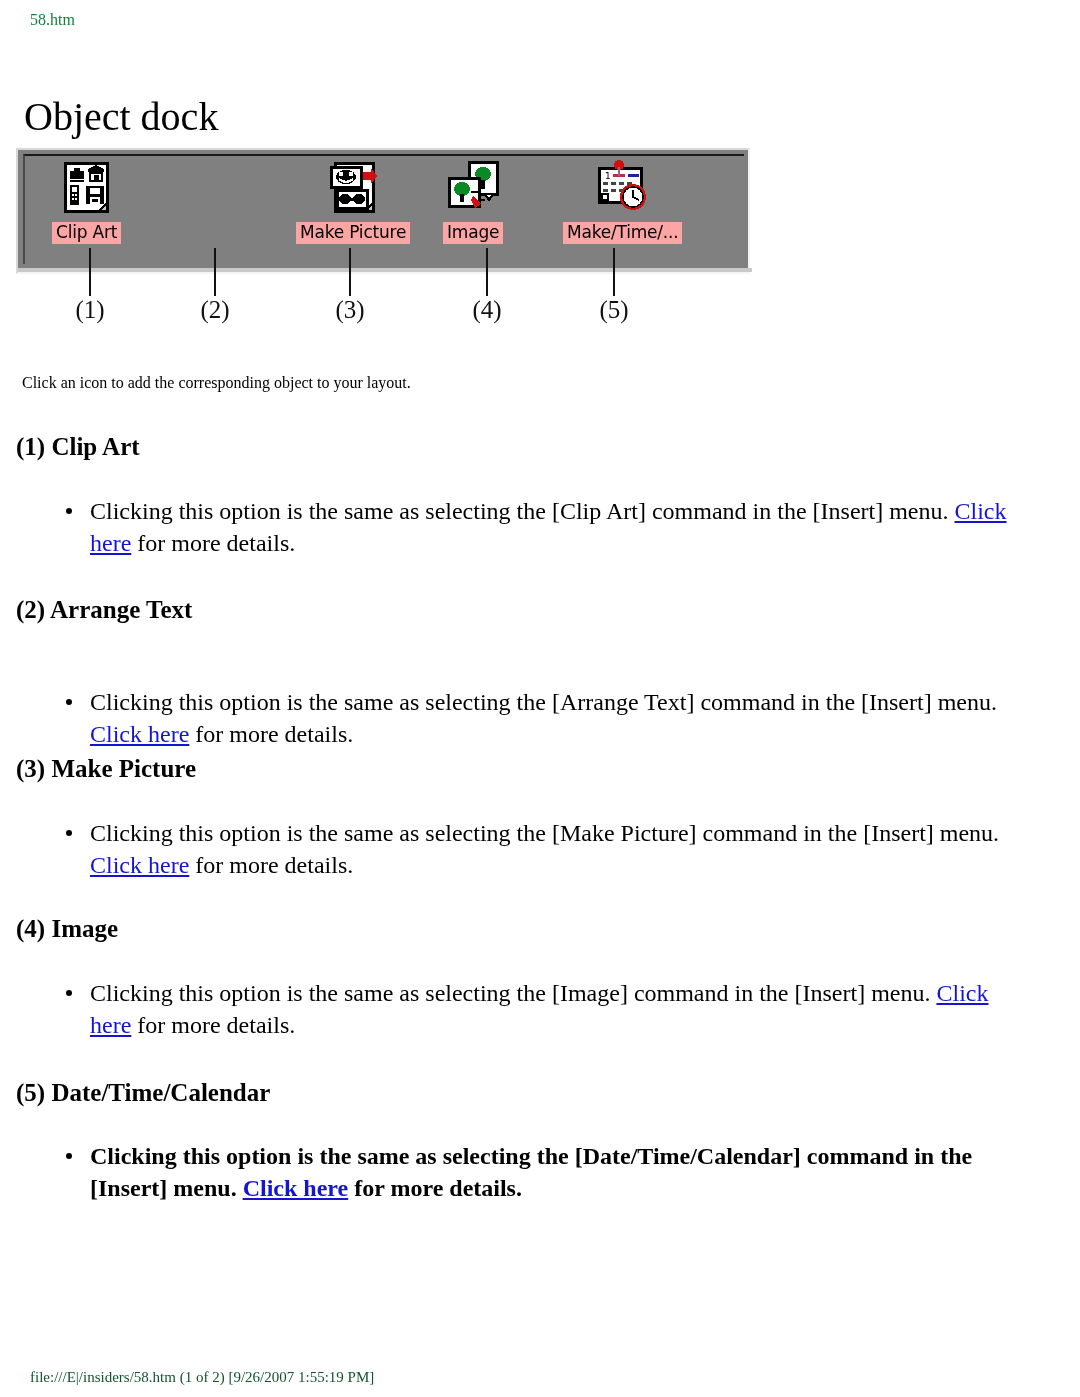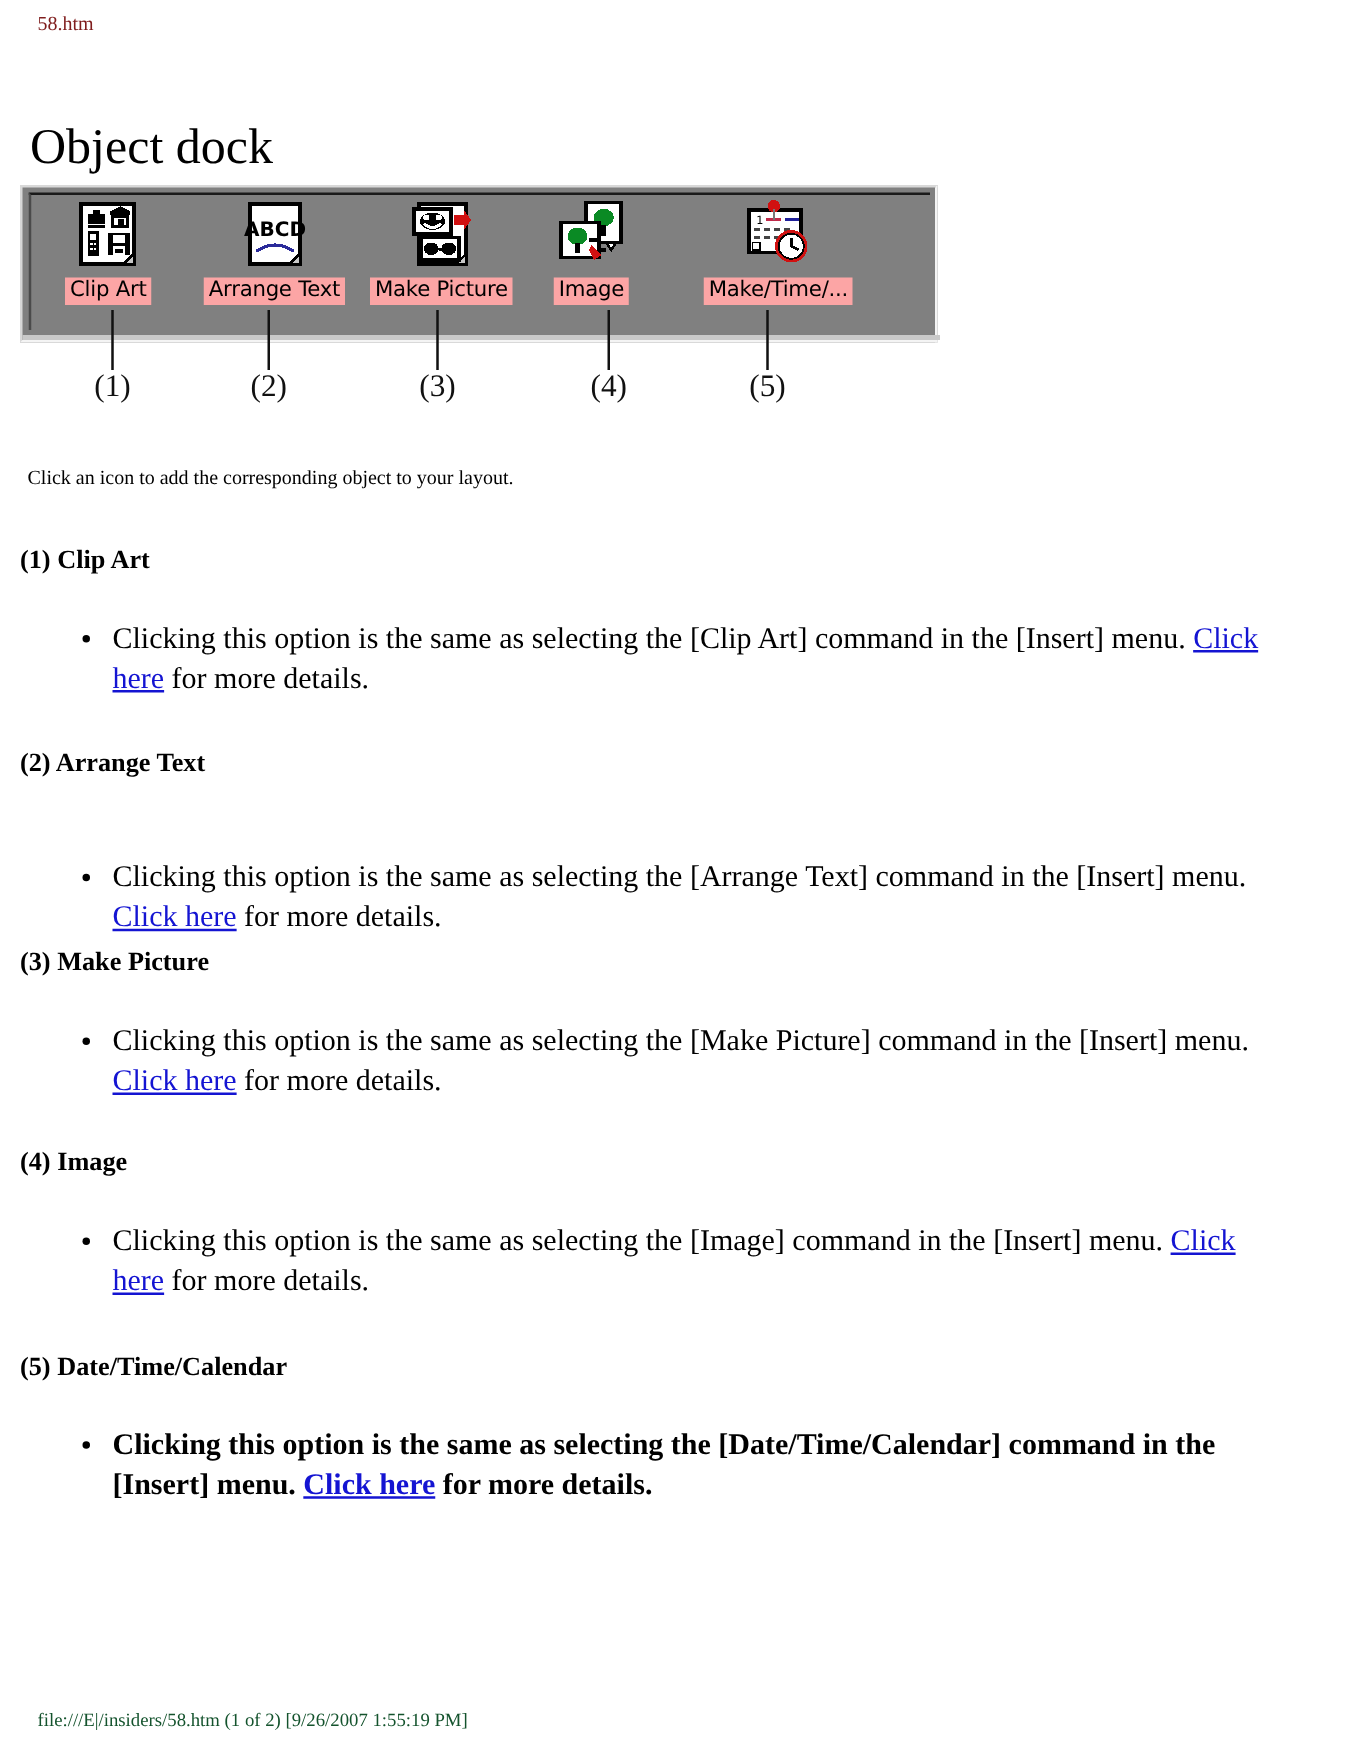--- a/index.html
+++ b/index.html
@@ -15,21 +15,21 @@
     color: #000000;
     overflow: hidden;
   }
 
   .page-header {
     position: absolute;
     left: 30px;
     top: 10px;
     font-size: 16px;
     line-height: 20px;
-    color: #7f1d1d;
+    color: #15803d;
   }
 
   .page-title {
     position: absolute;
     left: 24px;
     top: 66px;
     font-size: 40px;
     font-weight: normal;
     letter-spacing: 0px;
     line-height: 48px;
@@ -118,21 +118,21 @@
     left: 22px;
     top: 367px;
     width: 1010px;
     font-size: 16px;
     line-height: 32px;
   }
 
   .sec-head {
     position: absolute;
     left: 16px;
-    font-size: 21px;
+    font-size: 25px;
     font-weight: bold;
     line-height: 30px;
   }
   .sec-body {
     position: absolute;
     left: 62px;
     width: 968px;
     font-size: 24px;
     line-height: 32px;
   }
@@ -199,31 +199,20 @@
 
           <rect x="27" y="26" width="18" height="18" fill="#000"></rect>
           <rect x="31" y="28" width="10" height="6" fill="#fff"></rect>
           <rect x="31" y="37" width="10" height="7" fill="#fff"></rect>
           <rect x="33" y="39" width="6" height="3" fill="#000"></rect>
         </svg>
       </div>
       <span class="dock-label">Clip Art</span>
     </div>
 
-    <div class="dock-item" style="left:145px;">
-      <div class="dock-icon">
-        <svg width="56" height="56" viewBox="0 0 56 56" shape-rendering="crispEdges">
-          <rect x="8" y="3" width="40" height="48" fill="#fff" stroke="#000" stroke-width="3"></rect>
-          <polygon points="40,51 48,51 48,43" fill="#c8c8c8" stroke="#000" stroke-width="2"></polygon>
-          <text x="28" y="29" font-family="DejaVu Sans, sans-serif" font-size="16" font-weight="bold" fill="#000" text-anchor="middle">ABCD</text>
-          <path d="M13 41 Q28 31 43 41" stroke="#2a2a9a" stroke-width="2.5" fill="none"></path>
-        </svg>
-      </div>
-      <span class="dock-label">Arrange Text</span>
-    </div>
 
     <div class="dock-item" style="left:278px;">
       <div class="dock-icon">
         <svg width="56" height="56" viewBox="0 0 56 56" shape-rendering="crispEdges">
           <rect x="10" y="3" width="38" height="48" fill="#fff" stroke="#000" stroke-width="3"></rect>
           <polygon points="40,51 48,51 48,43" fill="#c8c8c8" stroke="#000" stroke-width="2"></polygon>
           <rect x="6" y="7" width="30" height="20" fill="#fff" stroke="#000" stroke-width="3"></rect>
           <ellipse cx="21" cy="17" rx="10" ry="7" fill="#000"></ellipse>
           <circle cx="16" cy="14" r="2.4" fill="#fff"></circle>
           <circle cx="26" cy="14" r="2.4" fill="#fff"></circle>

